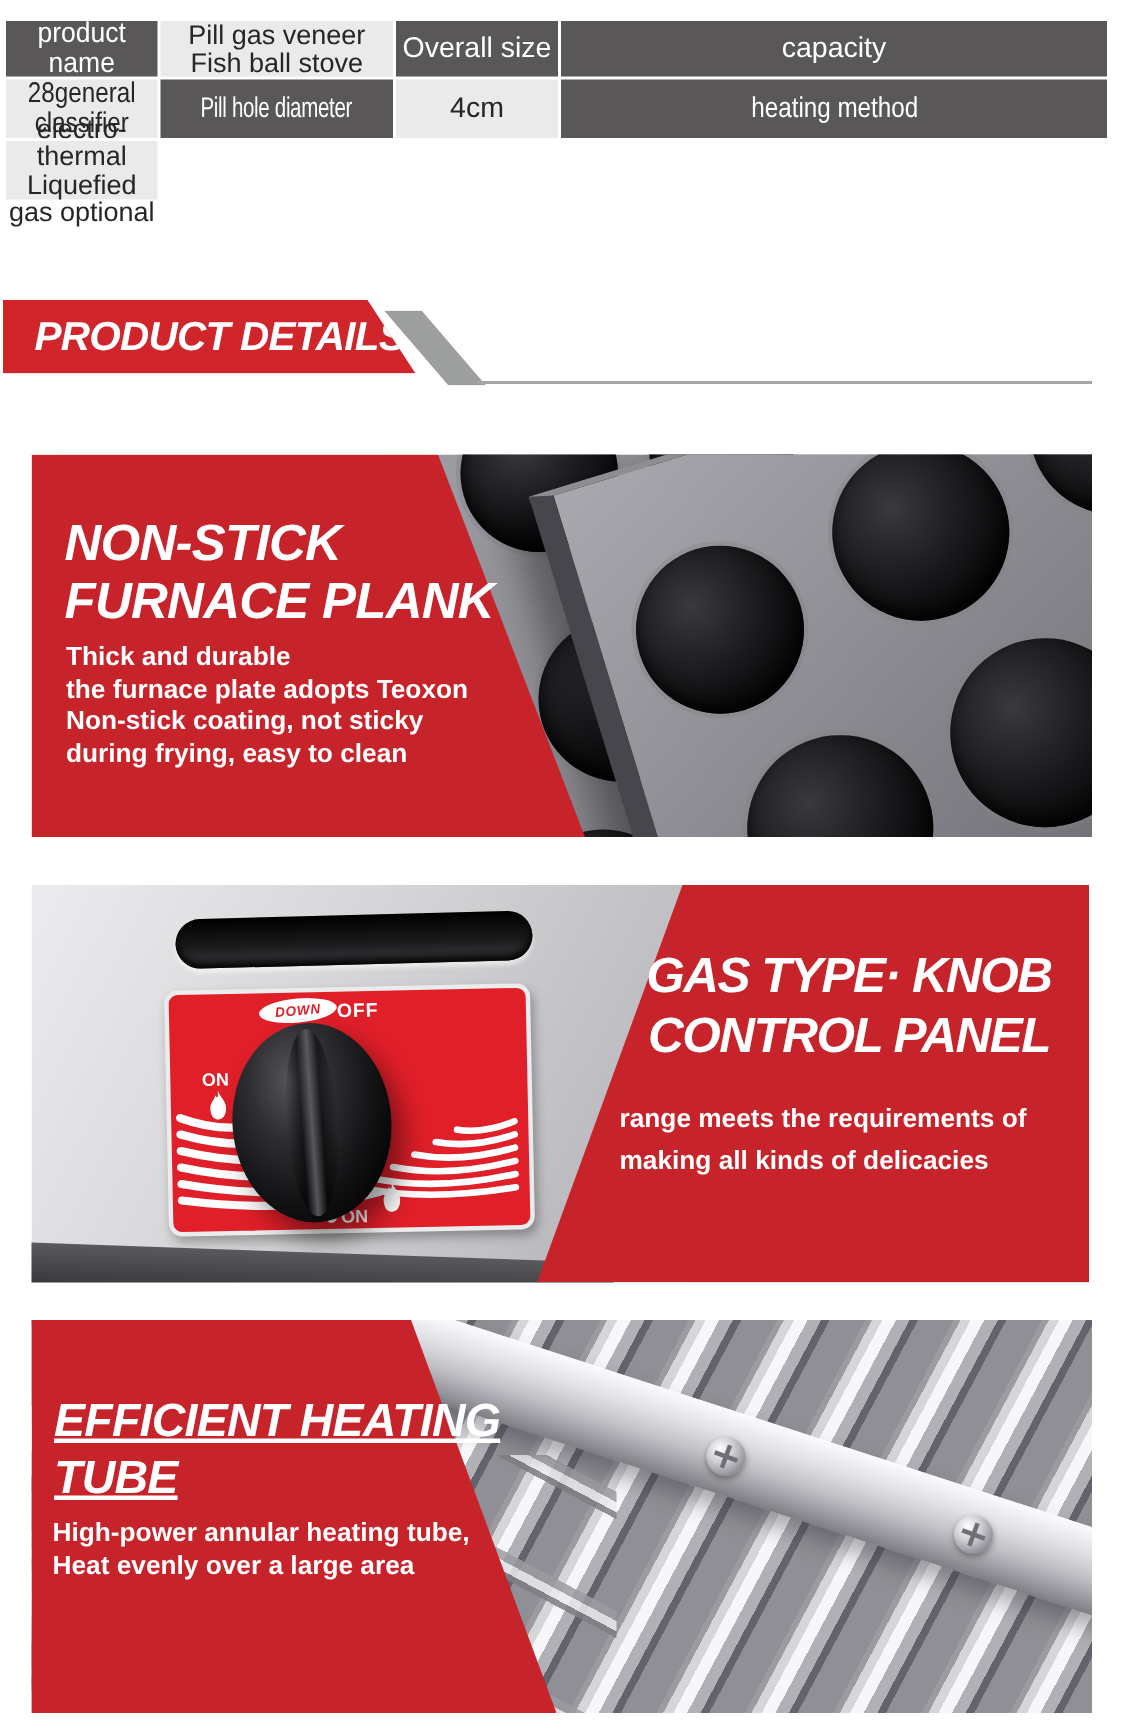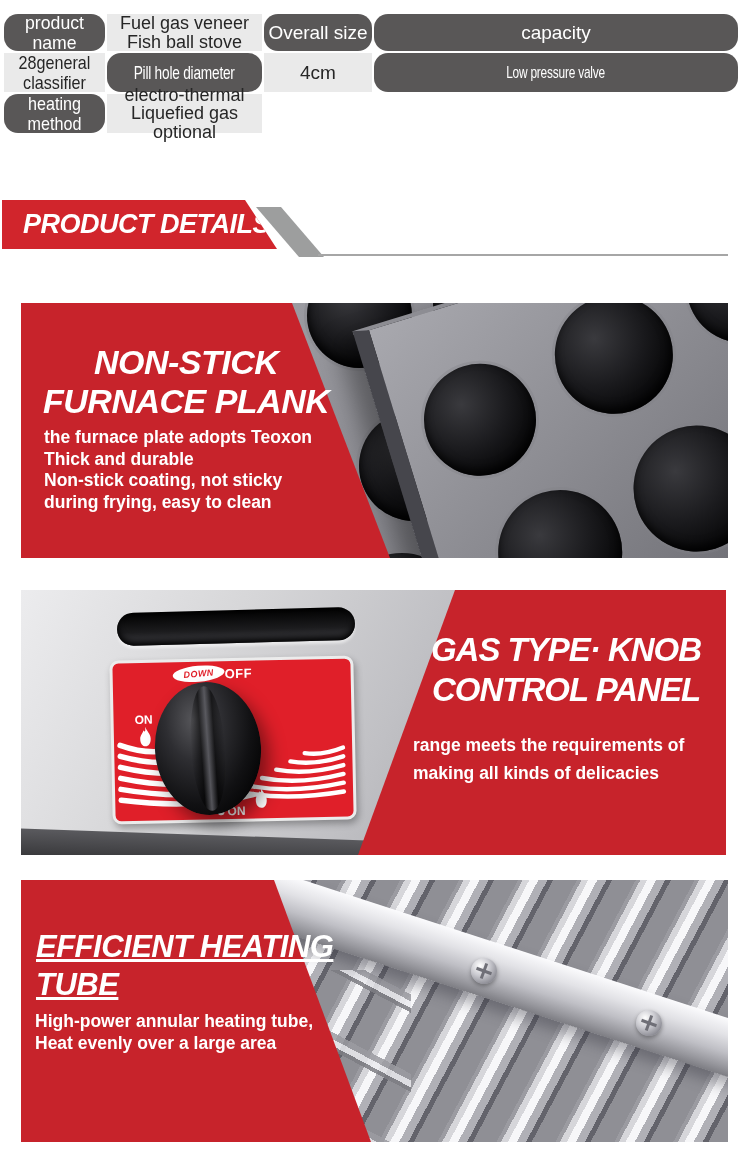--- a/index.html
+++ b/index.html
@@ -6,21 +6,21 @@
   .page{position:relative;width:750px;height:1156px;background:#fff;overflow:hidden;
         font-family:"Liberation Sans",sans-serif;}
   i,b,em{font-style:normal;}
 
   
   .spec-table{position:absolute;left:4px;top:14px;width:734px;display:grid;
     grid-template-columns:101px 155px 108px 364px;grid-template-rows:37px 39px 39px;
     gap:2px;background:#fff;}
   .cell{display:flex;flex-direction:column;align-items:center;justify-content:center;
     text-align:center;line-height:20px;}
-  .cell.dark{background:var(--table-dark,#595757);color:#fff;font-size:19px;border-radius:14px;}
+  .cell.dark{background:var(--table-dark,#595757);color:#fff;font-size:19px;}
   .cell.light{background:var(--table-light,#eaeaea);color:#262626;font-size:19px;}
   .cell .ln2{line-height:18.5px;font-size:18px;}
   .cond93{transform:scaleX(.93);}
   .cond85{transform:scaleX(.85);}
   .cond72{transform:scaleX(.72);letter-spacing:-.3px;white-space:nowrap;}
   .cond67{transform:scaleX(.70);letter-spacing:-.3px;white-space:nowrap;font-size:17px;}
 
   
   .banner-shadow{position:absolute;left:254px;top:207px;width:70px;height:50px;
     background:var(--gray,#9d9e9e);clip-path:polygon(2px 0,27px 0,70px 100%,45px 100%);}
@@ -36,21 +36,21 @@
   #sec2{top:590px;width:705px;height:265px;}
   #sec3{top:880px;width:707px;height:262px;}
   .photo{position:absolute;inset:0;}
   .red-ov{position:absolute;inset:0;background:var(--red,#c7232b);}
   #sec1 .red-ov{clip-path:polygon(0 0,271px 0,369px 100%,0 100%);}
   #sec2 .red-ov{clip-path:polygon(434px 0,100% 0,100% 100%,337px 100%);}
   #sec3 .red-ov{clip-path:polygon(0 0,253px 0,350px 100%,0 100%);}
 
   .sec-title{position:absolute;color:#fff;font-weight:700;font-style:italic;
     letter-spacing:-.5px;white-space:nowrap;}
-  #sec1 .sec-title{left:22px;top:40px;font-size:34px;line-height:39px;text-align:center;}
+  #sec1 .sec-title{left:22px;top:40px;font-size:34px;line-height:39px;}
   #sec2 .sec-title{left:385px;top:40px;width:320px;text-align:center;font-size:33px;line-height:40px;letter-spacing:-1px;}
   #sec3 .sec-title{left:15px;top:48px;font-size:31px;line-height:38px;text-decoration:underline;}
   .sec-body{position:absolute;color:#fff;font-weight:700;}
   #sec1 .sec-body{left:23px;top:124px;font-size:17.5px;line-height:21.6px;}
   #sec2 .sec-body{left:392px;top:142px;font-size:17.5px;line-height:27.5px;}
   #sec3 .sec-body{left:14px;top:131px;font-size:17.5px;line-height:21.6px;}
 
   
   #photo1{background:linear-gradient(115deg,#b7b7bb 0%,#9a9aa0 35%,#84848a 60%,#6e6e74 100%);}
   .hemi{position:absolute;display:block;border-radius:50%;
@@ -115,43 +115,40 @@
 </head>
 <body>
 
 <div class="page">
 
   <div class="spec-table">
     <div class="cell dark">
         <span class="cond93">product name</span>
       </div>
     <div class="cell light">
-      <span class="ln2">Fuel gas veneer</span>
+      <span class="ln2">Pill gas veneer</span>
       <span class="ln2">Fish ball stove</span>
     </div>
     <div class="cell dark">
         <span>Overall size</span>
       </div>
 
     <div class="cell dark">
         <span>capacity</span>
       </div>
     <div class="cell light">
         <span class="cond85">28general classifier</span>
       </div>
     <div class="cell dark">
         <span class="cond72">Pill hole diameter</span>
       </div>
     <div class="cell light">
         <span>4cm</span>
       </div>
 
-    <div class="cell dark">
-        <span class="cond67">Low pressure valve</span>
-      </div>
     <div class="cell dark">
         <span class="cond85">heating method</span>
       </div>
     <div class="cell light">
       <span class="ln2">electro-thermal</span>
       <span class="ln2">Liquefied gas optional</span>
     </div>
   </div>
 
   <div class="banner-shadow"></div>
@@ -174,22 +171,22 @@
         <i class="hemi" style="left:204px;top:184px;width:126px;height:126px;"></i>
 
       </div>
     </div>
     <div class="red-ov"></div>
     <div class="sec-title">
       <div>NON-STICK</div>
       <div>FURNACE PLANK</div>
     </div>
     <div class="sec-body">
+      <div>Thick and durable</div>
       <div>the furnace plate adopts Teoxon</div>
-      <div>Thick and durable</div>
       <div>Non-stick coating, not sticky</div>
       <div>during frying, easy to clean</div>
     </div>
   </section>
 
   <section class="sec" id="sec2">
     <div class="photo" id="photo2">
       <div class="vent"></div>
       <div class="sticker">
         <div class="lens">

